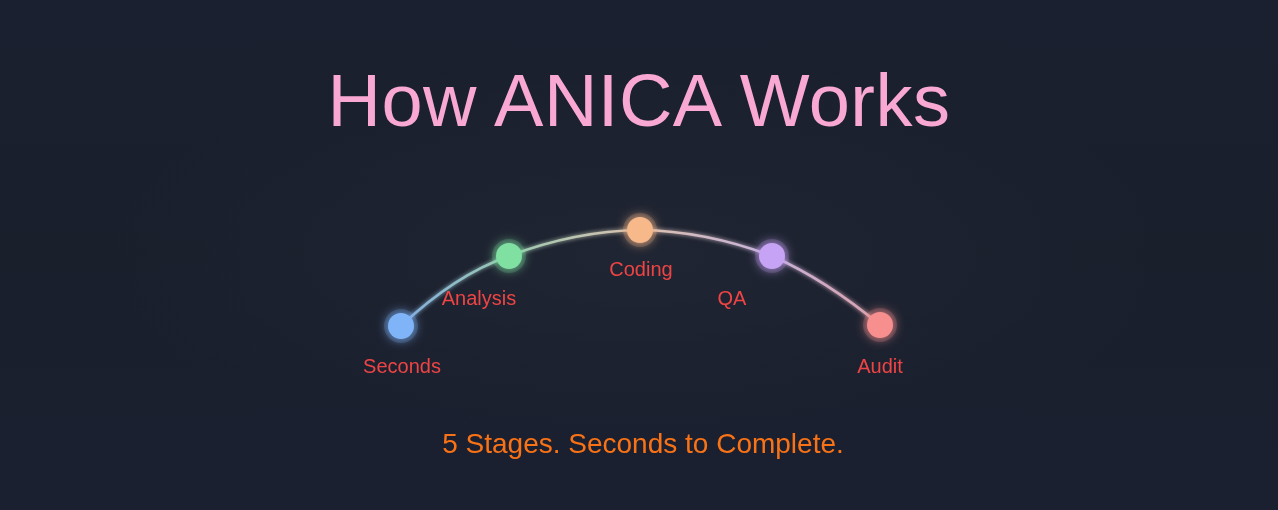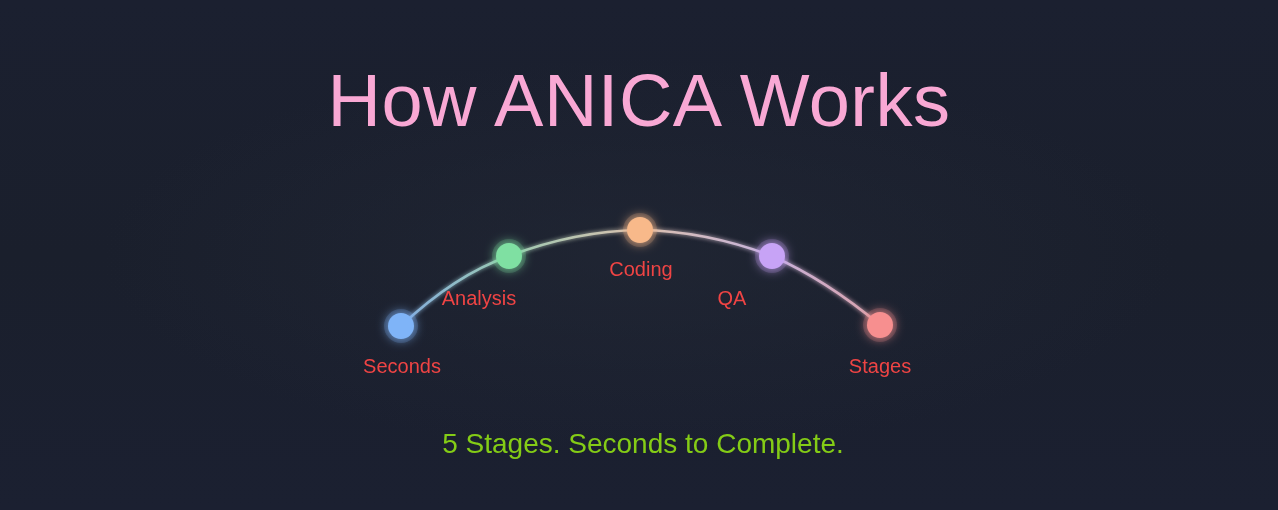--- a/index.html
+++ b/index.html
@@ -48,21 +48,21 @@
       font-size: 20px;
       white-space: nowrap;
       line-height: 1;
     }
     .subtitle {
       position: absolute;
       left: 0;
       right: 0;
       top: 430px;
       text-align: center;
-      color: #84cc16;
+      color: #f97316;
       font-size: 28px;
       line-height: 1;
       padding-left: 8px;
     }
   </style>
 </head>
 <body>
 
 <div class="bg"></div>
 
@@ -107,16 +107,16 @@
       <circle cx="880" cy="325" r="17" fill="#f78f8f" opacity="0.18"></circle>
       <circle cx="880" cy="325" r="13" fill="#f78f8f" filter="url(#glow)"></circle>
     </g>
 </svg>
 
 <div id="labels">
     <div class="label" style="left: 402px; top: 366px;">Seconds</div>
     <div class="label" style="left: 479px; top: 298px;">Analysis</div>
     <div class="label" style="left: 641px; top: 269px;">Coding</div>
     <div class="label" style="left: 732px; top: 298px;">QA</div>
-    <div class="label" style="left: 880px; top: 366px;">Stages</div>
+    <div class="label" style="left: 880px; top: 366px;">Audit</div>
   </div>
 
 <div class="subtitle">5 Stages. Seconds to Complete.</div>
 
 </body></html>

